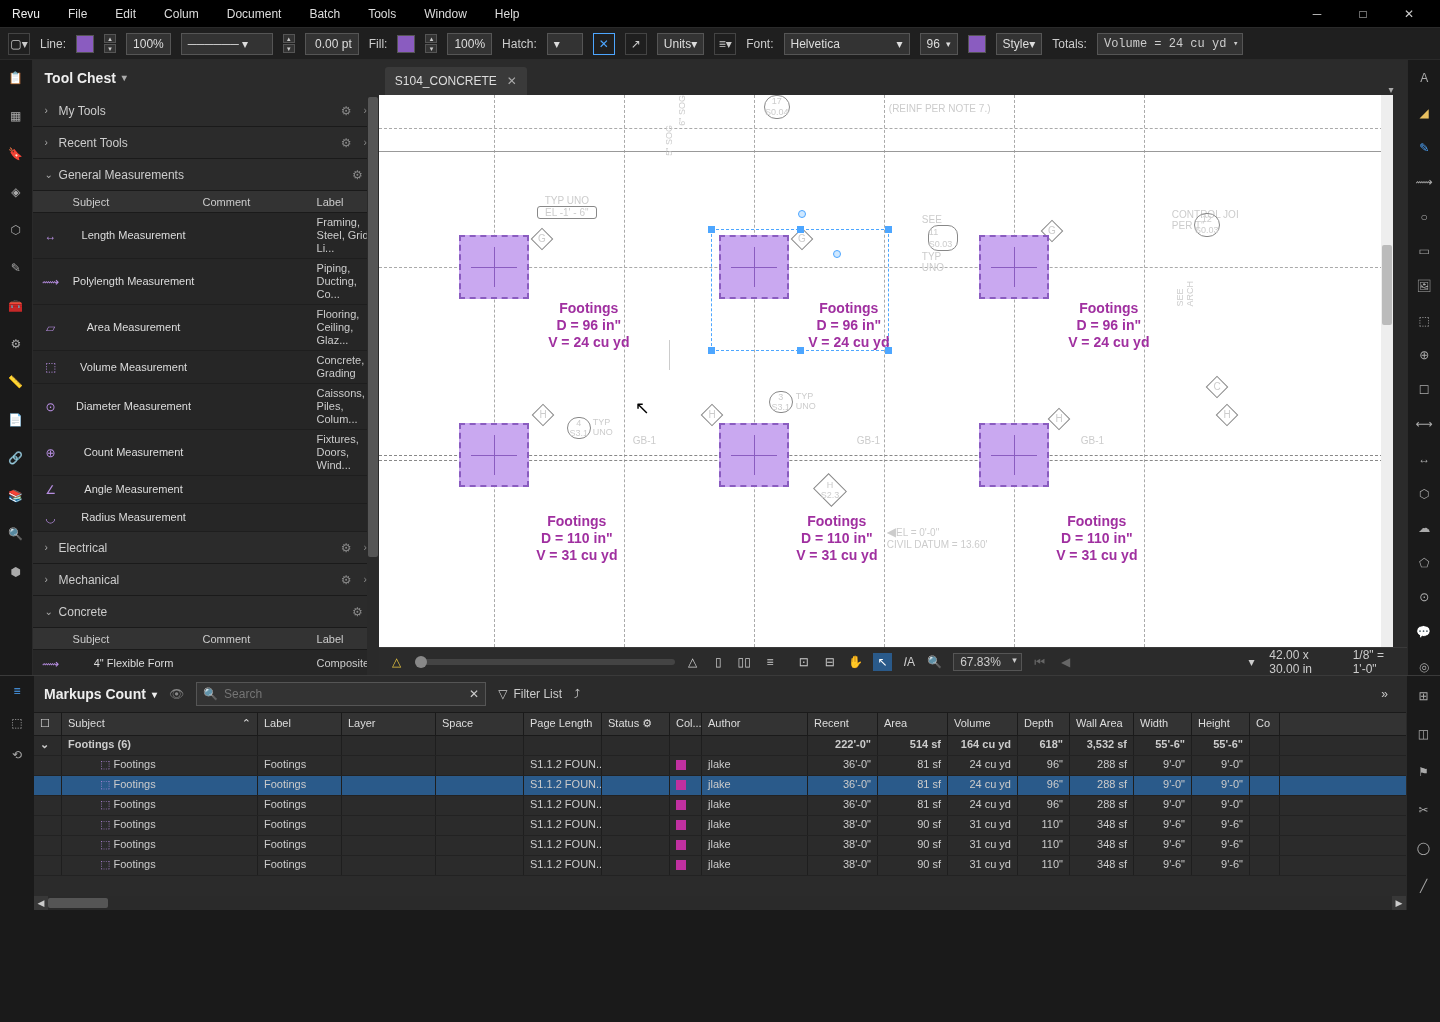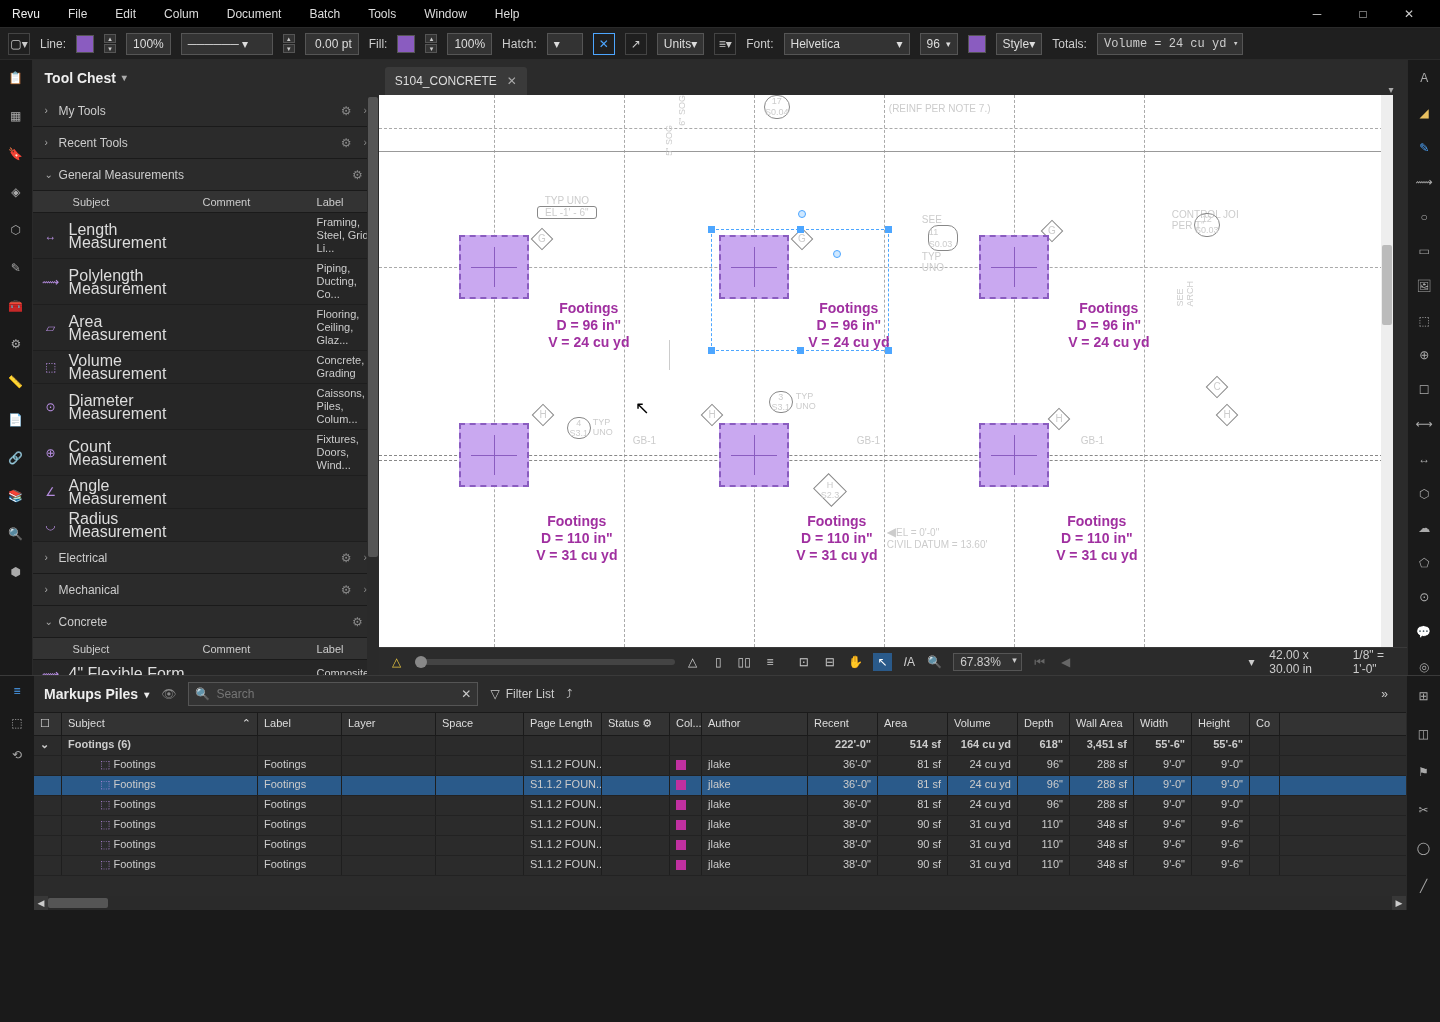--- a/index.html
+++ b/index.html
@@ -36,21 +36,21 @@
 .tcsec { display:flex; align-items:center; height:32px; padding:0 12px; background:#2b2b2b; border-bottom:1px solid #1a1a1a; cursor:pointer; }
 .tcsec .chev { width:14px; font-size:10px; color:#aaa; }
 .tcsec .gear { margin-left:auto; color:#888; margin-right:4px; }
 .tcsec .arrow { color:#888; font-size:10px; margin-left:8px; }
 .tclisthdr { height:22px; background:#333; display:flex; align-items:center; font-size:11px; color:#ccc; border-bottom:1px solid #1a1a1a; }
 .tclisthdr .c1 { width:170px; padding-left:40px; }
 .tclisthdr .c2 { width:114px; }
 .tclisthdr .c3 { flex:1; }
 .tcrow { display:flex; align-items:center; min-height:28px; padding:3px 0; border-bottom:1px solid #1e1e1e; }
 .tcrow .ico { width:36px; display:flex; justify-content:center; color:#b68de0;}
-.tcrow .c1 { width:134px; font-size:16px; color:#ddd; line-height:13px; padding-right:4px; }
+.tcrow .c1 { width:134px; font-size:11px; color:#ddd; line-height:13px; padding-right:4px;text-align:center; }
 .tcrow .c2 { width:114px; font-size:11px; color:#ccc; }
 .tcrow .c3 { flex:1; font-size:11px; color:#ccc; line-height:13px; padding-right:4px; }
 .tcscroll { overflow:hidden; flex:1; }
 .vscroll { position:absolute; right:0; top:35px; bottom:0; width:12px; background:#2a2a2a; }
 .vscroll .thumb { position:absolute; width:10px; left:1px; background:#555; border-radius:2px; }
 
 
 .docarea { flex:1; background:#2b2b2b; display:flex; flex-direction:column; position:relative; }
 .tabrow { height:35px; display:flex; align-items:flex-end; padding-left:6px; }
 .tab { background:#3a3a3a; height:28px; display:flex; align-items:center; padding:0 10px; border-radius:3px 3px 0 0; color:#ddd; gap:10px; }
@@ -531,21 +531,21 @@
 
 <div class="markups">
   <div class="mleftrail">
     <div class="ic active">≡</div>
     <div class="ic">⬚</div>
     <div class="ic">⟲</div>
   </div>
   <div class="mbody">
     <div class="mtoolbar">
       <div class="title">
-          <span>Markups Piles</span>
+          <span>Markups Count</span>
           <span style="font-size:10px">▾</span>
         </div>
       <span class="ic" style="color:#888">👁</span>
       <div class="search">
         <span>🔍</span>
         <input placeholder="Search" style="">
         <span>✕</span>
       </div>
       <div class="filter">
           <span>▽</span>
@@ -581,21 +581,21 @@
           <div class="col cw-layer"></div>
           <div class="col cw-space"></div>
         <div class="col cw-pagel"></div>
           <div class="col cw-status"></div>
           <div class="col cw-col"></div>
           <div class="col cw-auth"></div>
         <div class="col cw-len num">222'-0"</div>
         <div class="col cw-area num">514 sf</div>
         <div class="col cw-vol num">164 cu yd</div>
         <div class="col cw-depth num">618"</div>
-        <div class="col cw-wall num">3,451 sf</div>
+        <div class="col cw-wall num">3,532 sf</div>
         <div class="col cw-width num">55'-6"</div>
         <div class="col cw-height num">55'-6"</div>
         <div class="col cw-ext"></div>
       </div>
       <div id="mrows">
           <div class="mrow ">
      <div class="col cw-check"></div>
      <div class="col cw-subj" style="padding-left:38px"><span style="color:#b68de0">⬚</span> Footings</div>
      <div class="col cw-label">Footings</div>
      <div class="col cw-layer"></div>

